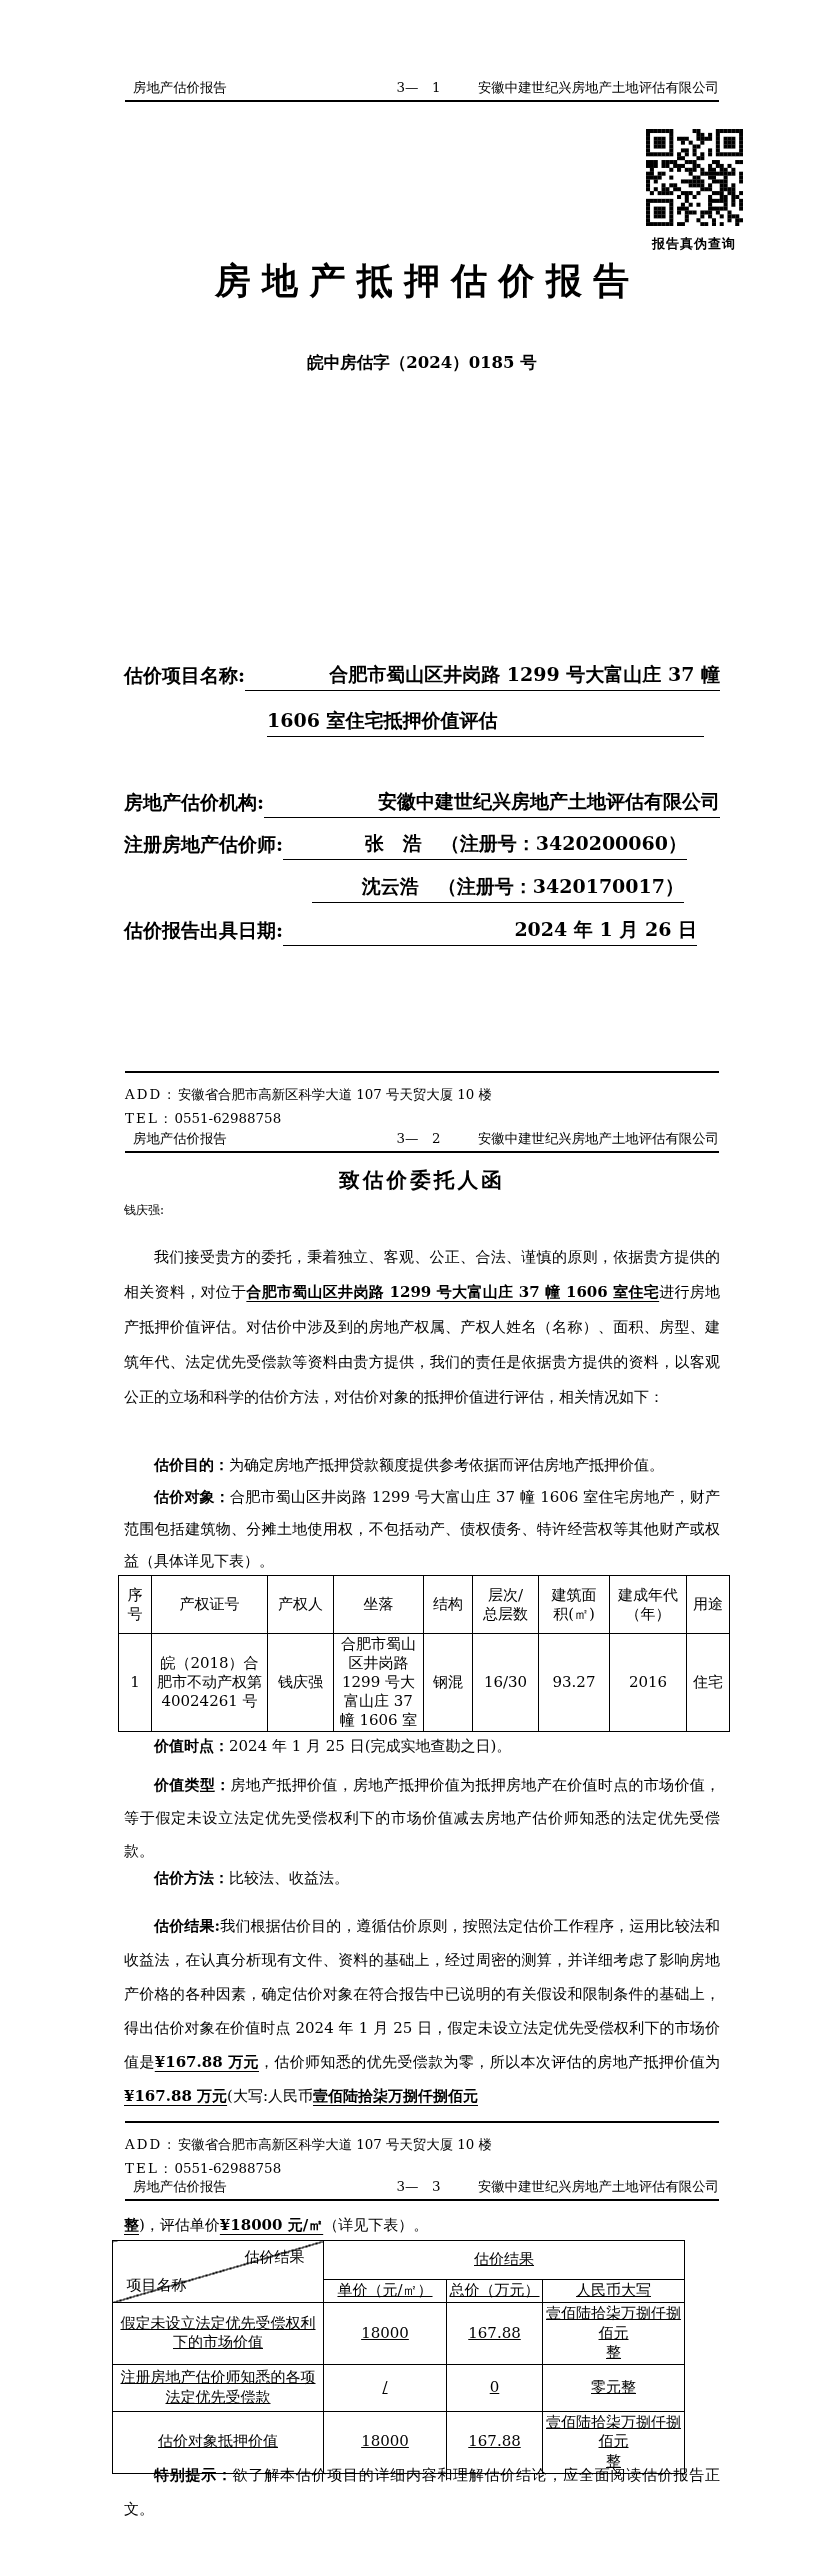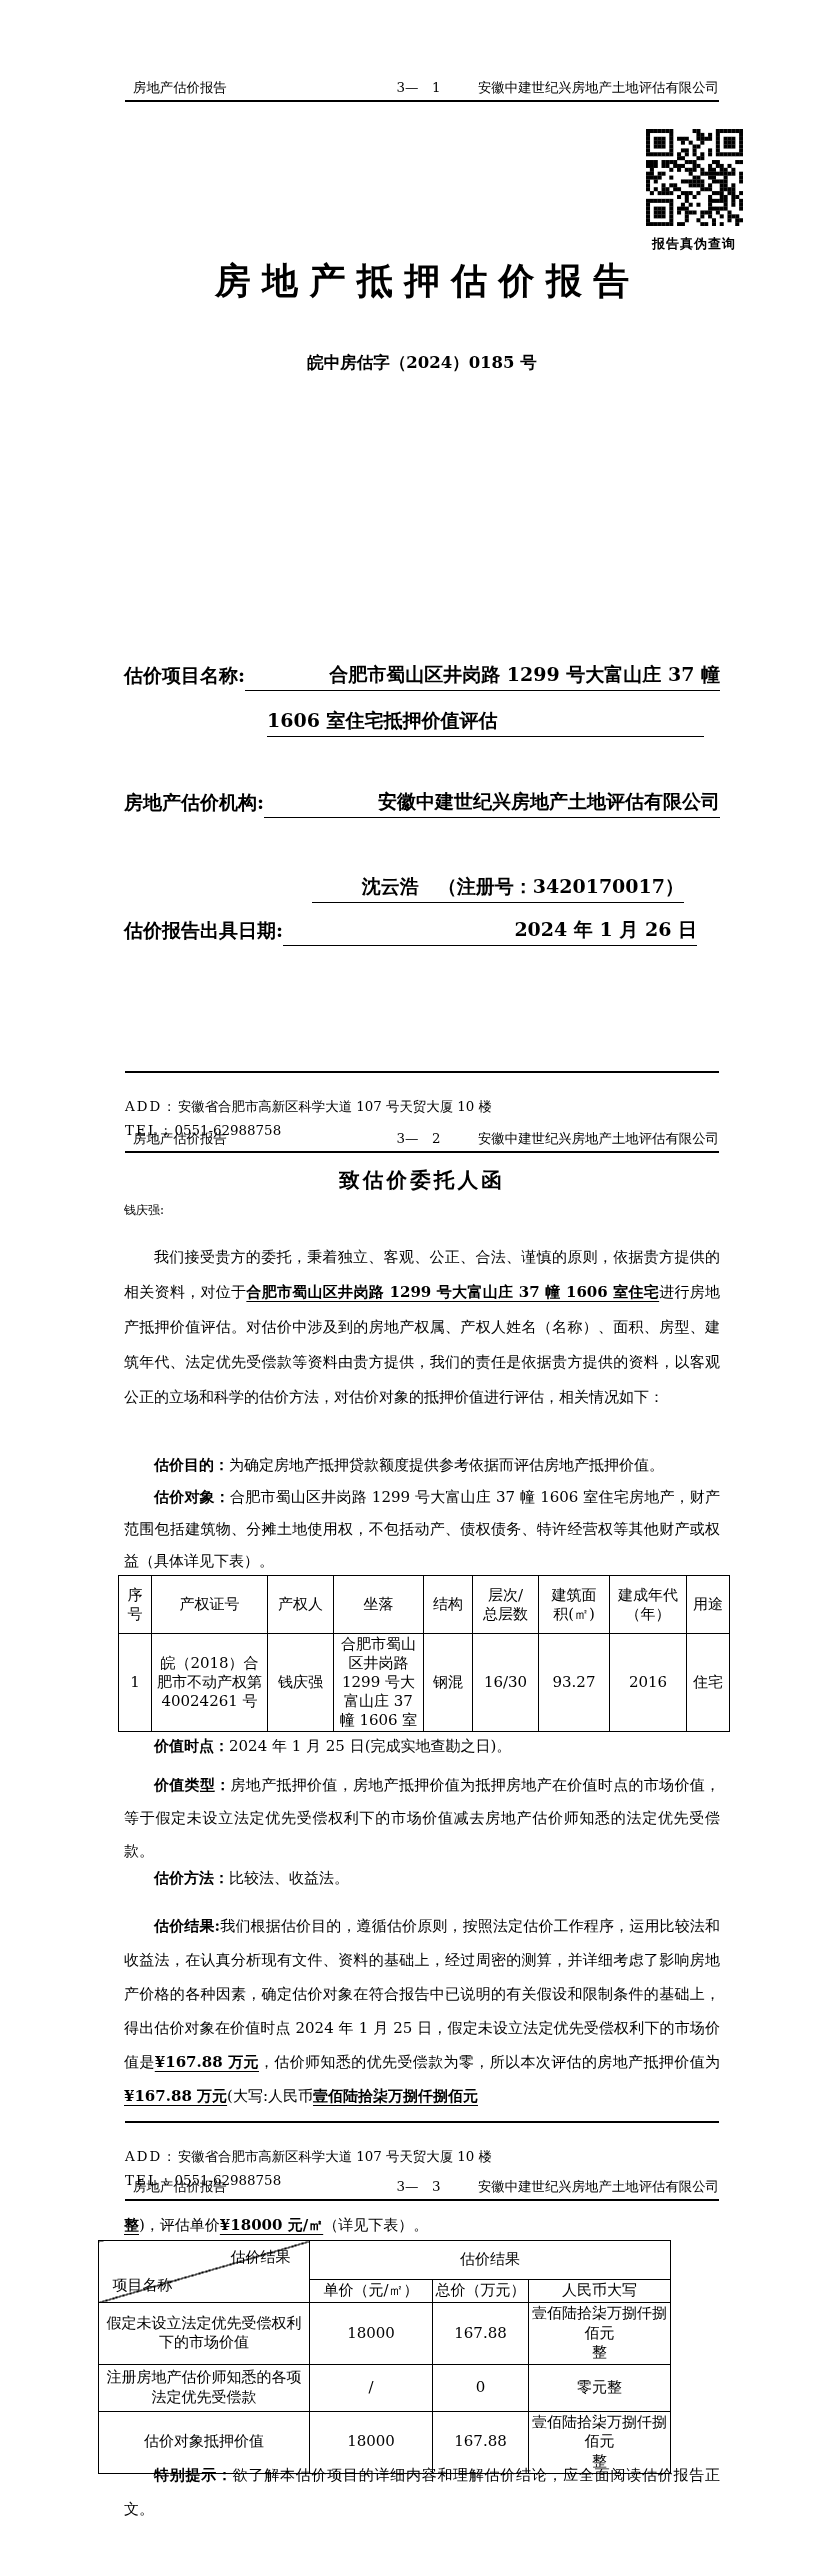--- a/index.html
+++ b/index.html
@@ -5,21 +5,21 @@
   html,body{margin:0;padding:0;background:#ffffff;}
   #doc{position:relative;width:818px;height:3298px;background:#ffffff;color:#000;
        font-family:"DejaVu Serif","Liberation Serif",serif;overflow:hidden;}
   
   .pgheader{position:absolute;left:125px;width:594px;border-bottom:2.6px solid #000;
             padding-bottom:3.6px;font-size:13.4px;height:16.5px;}
   .pgheader .hl{position:absolute;left:0;bottom:3.6px;margin-left:8px;}
   .pgheader .hc{position:absolute;left:50%;transform:translateX(-58%);bottom:3.6px;white-space:pre;}
   .pgheader .hr{position:absolute;right:0;bottom:3.6px;}
   .pgfooter{position:absolute;left:125px;width:594px;border-top:2.6px solid #000;
-            padding-top:22px;font-size:13.4px;}
+            padding-top:10px;font-size:13.4px;}
   .pgfooter .fline{line-height:24px;white-space:pre;}
   .pgfooter .flab{letter-spacing:2.1px;}
   
   .qrbox{position:absolute;left:645px;top:129px;width:98px;text-align:center;}
   .qrcap{margin-top:7.2px;font-size:13px;font-weight:bold;letter-spacing:1px;}
   .bigtitle{position:absolute;left:124px;top:257px;width:596px;text-align:center;
             font-size:36px;font-weight:bold;letter-spacing:11.3px;text-indent:11.3px;}
   .docnum{position:absolute;left:124px;top:352px;width:596px;text-align:center;
           font-size:16.5px;font-weight:bold;}
   .frow{position:absolute;display:flex;align-items:flex-end;font-size:19px;font-weight:bold;
@@ -380,20 +380,24 @@
     <span class="flabel">估价项目名称:</span>
     <span class="fval">合肥市蜀山区井岗路 1299 号大富山庄 37 幢</span>
   </div>
   <div class="frow" style="top:710px;left:267px;width:437px;">
     <span class="fval left">1606 室住宅抵押价值评估</span>
   </div>
   <div class="frow" style="top:791px;left:124px;width:596px;">
     <span class="flabel">房地产估价机构:</span>
     <span class="fval">安徽中建世纪兴房地产土地评估有限公司</span>
   </div>
+  <div class="frow" style="top:833px;left:124px;width:563px;">
+    <span class="flabel">注册房地产估价师:</span>
+    <span class="fval">张　浩　（注册号：3420200060）</span>
+  </div>
   <div class="frow" style="top:876px;left:312px;width:372px;">
     <span class="fval">沈云浩　（注册号：3420170017）</span>
   </div>
   <div class="frow" style="top:919px;left:124px;width:573px;">
     <span class="flabel">估价报告出具日期:</span>
     <span class="fval">2024 年 1 月 26 日</span>
   </div>
 
   <div class="pgfooter" style="top:1071px;">
     <div class="fline"><span class="flab">ADD：</span><span>安徽省合肥市高新区科学大道 107 号天贸大厦 10 楼</span></div>
@@ -487,21 +491,21 @@
   <div class="pgheader" style="top:2179px;">
     <span class="hl">房地产估价报告</span>
     <span class="hc">3—　3</span>
     <span class="hr">安徽中建世纪兴房地产土地评估有限公司</span>
   </div>
 
   <div class="para" style="top:2214px;line-height:23px;">
     <b class="u">整</b><span>)，评估单价</span><b class="u">¥18000 元/㎡</b><span>（详见下表）。</span>
   </div>
 
-  <table id="t2" style="top:2240px;left:98px;width:571px;">
+  <table id="t2" style="top:2240px;left:112px;width:571px;text-decoration:underline;">
     <colgroup>
       <col style="width:211px">
         <col style="width:123px">
         <col style="width:96px">
         <col style="width:142px">
     </colgroup>
     <tbody>
         <tr style="height:39px">
       <td class="diag" rowspan="2">
         <span class="dt">估价结果</span>

